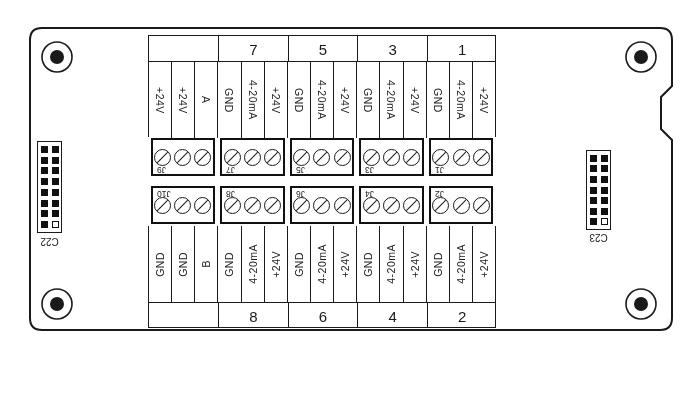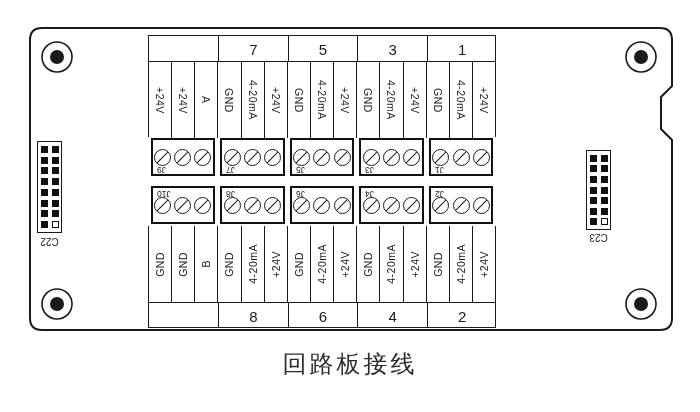--- a/index.html
+++ b/index.html
@@ -322,14 +322,13 @@
         <div class="pin"></div>
         <div class="pin"></div>
       </div>
       <div class="pin-row">
         <div class="pin"></div>
         <div class="pin open"></div>
       </div>
     </div>
   <div id="conn-right-label" class="conn-label">C23</div>
 
-  <div class="title">回路板接线</div>
 </div>
 
 </body></html>

